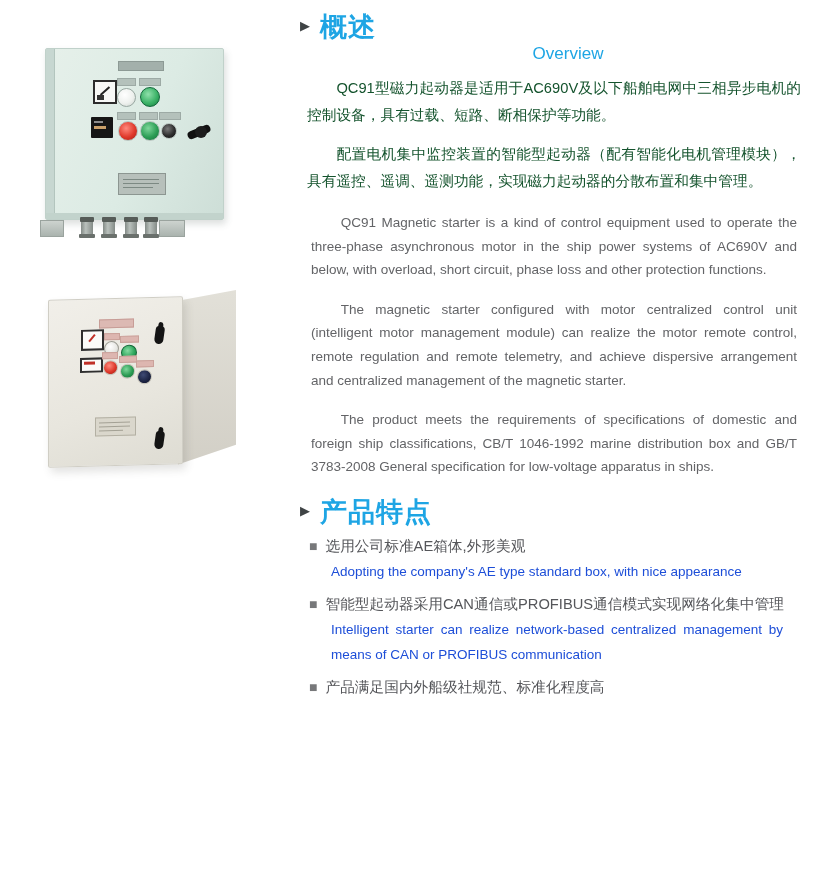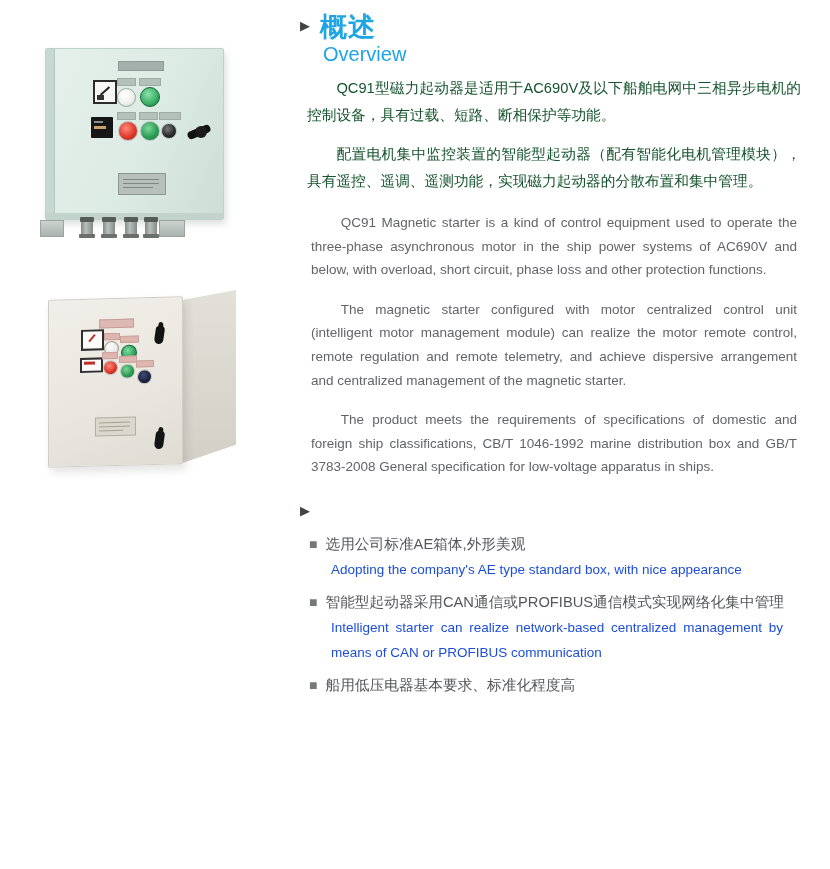--- a/index.html
+++ b/index.html
@@ -4,21 +4,21 @@
 <style>
   html,body{margin:0;padding:0;background:#fff;}
   .page{position:relative;width:830px;height:869px;background:#ffffff;overflow:hidden;
         font-family:"Liberation Sans","DejaVu Sans",sans-serif;}
 
   
   .content{position:absolute;left:295px;top:10px;width:518px;}
   .sec-header{display:flex;align-items:flex-start;margin:0 0 0 5px;}
   .marker{color:#3f4345;font-size:13px;line-height:32px;margin-right:10px;}
   .title-zh{margin:0;color:#1ea5e4;font-size:27px;font-weight:bold;line-height:34px;letter-spacing:1px;}
-  .title-en{color:#1ea5e4;font-size:20px;line-height:18px;margin:1px 0 10px 28px;}
+  .title-en{color:#1ea5e4;font-size:17px;line-height:18px;margin:1px 0 10px 28px;text-align:center;}
   p.zh{margin:12px;color:#14532d;font-size:14.7px;line-height:27px;text-indent:2em;text-align:justify;}
   p.en{margin:16px;color:#636467;font-size:13.5px;line-height:23.6px;text-indent:2.2em;text-align:justify;}
   .en-block{margin-top:8px;}
   .sec2{margin-top:15px;}
   .features-list{margin-top:4px;padding-left:14px;}
   .feature{margin-bottom:7px;}
   .feature-zh{display:flex;align-items:baseline;color:#55565a;font-size:14.7px;line-height:26px;}
   .bullet{color:#77787a;font-size:14px;margin-right:8px;flex:0 0 auto;}
   .feature-en{margin:1px 0 0 22px;color:#1d4ed8;font-size:13.5px;line-height:24.5px;text-align:justify;width:452px;}
 
@@ -211,40 +211,41 @@
       <div class="en-block">
         <p class="en">QC91 Magnetic starter is a kind of control equipment used to operate the three-phase asynchronous motor in the ship power systems of AC690V and below, with overload, short circuit, phase loss and other protection functions.</p>
         <p class="en">The magnetic starter configured with motor centralized control unit (intelligent motor management module) can realize the motor remote control, remote regulation and remote telemetry, and achieve dispersive arrangement and centralized management of the magnetic starter.</p>
         <p class="en">The product meets the requirements of specifications of domestic and foreign ship classifications, CB/T 1046-1992 marine distribution box and GB/T 3783-2008 General specification for low-voltage apparatus in ships.</p>
       </div>
     </section>
 
     <section class="sec2">
       <div class="sec-header">
         <span class="marker">▶</span>
+        <h2 class="title-zh">产品特点</h2>
       </div>
 
       <div class="features-list">
         <div class="feature">
           <div class="feature-zh">
             <span class="bullet">■</span>
             <span>选用公司标准AE箱体,外形美观</span>
           </div>
           <div class="feature-en">Adopting the company's AE type standard box, with nice appearance</div>
         </div>
         <div class="feature">
           <div class="feature-zh">
             <span class="bullet">■</span>
             <span>智能型起动器采用CAN通信或PROFIBUS通信模式实现网络化集中管理</span>
           </div>
           <div class="feature-en">Intelligent starter can realize network-based centralized management by means of CAN or PROFIBUS communication</div>
         </div>
         <div class="feature">
           <div class="feature-zh">
             <span class="bullet">■</span>
-            <span>船用低压电器基本要求、标准化程度高</span>
+            <span>产品满足国内外船级社规范、标准化程度高</span>
           </div>
         </div>
       </div>
     </section>
 
   </div>
 </div>
 
 </body></html>

